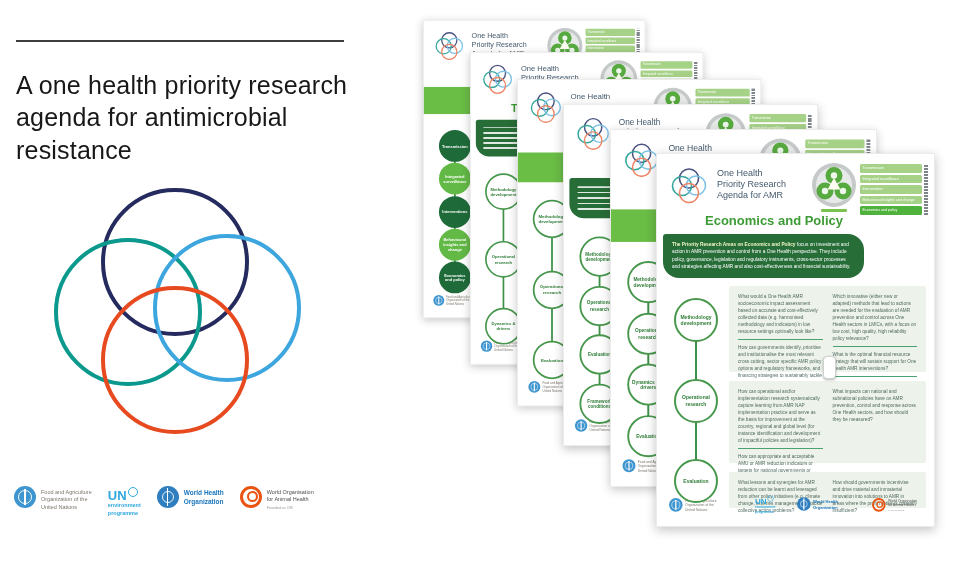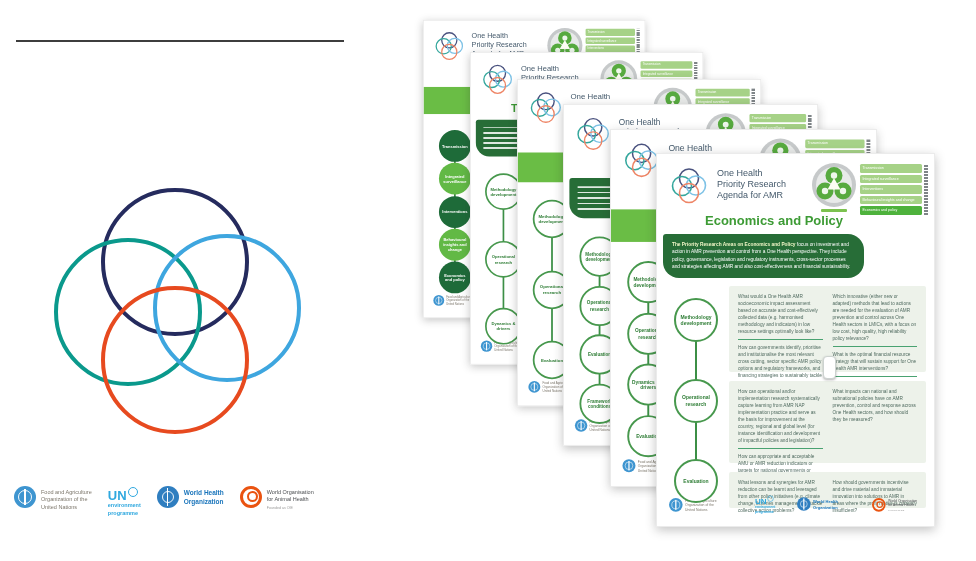--- a/index.html
+++ b/index.html
@@ -88,20 +88,21 @@
 
   .cursor{position:absolute;left:166px;top:202px;width:11px;height:21px;background:#fff;
           border:1px solid #cdd3d0;border-radius:4px;box-shadow:0 1px 2.5px rgba(0,0,0,.3);z-index:7;}
 </style>
 </head>
 <body>
 
 <div class="stage">
 
   <div class="rule"></div>
+  <h1 class="slide-title">A one health priority research agenda for antimicrobial resistance</h1>
 
   <svg class="venn-big" width="320" height="278" viewBox="0 0 320 278">
     <circle cx="129" cy="82" r="72" fill="none" stroke="#252b5e" stroke-width="4"></circle>
     <circle cx="82" cy="132" r="72" fill="none" stroke="#0a998c" stroke-width="4"></circle>
     <circle cx="181" cy="128" r="72" fill="none" stroke="#3ea6df" stroke-width="4"></circle>
     <circle cx="129" cy="180" r="72" fill="none" stroke="#e74a1f" stroke-width="4"></circle>
   </svg>
 
   <div class="partners">
     <div class="partner">

